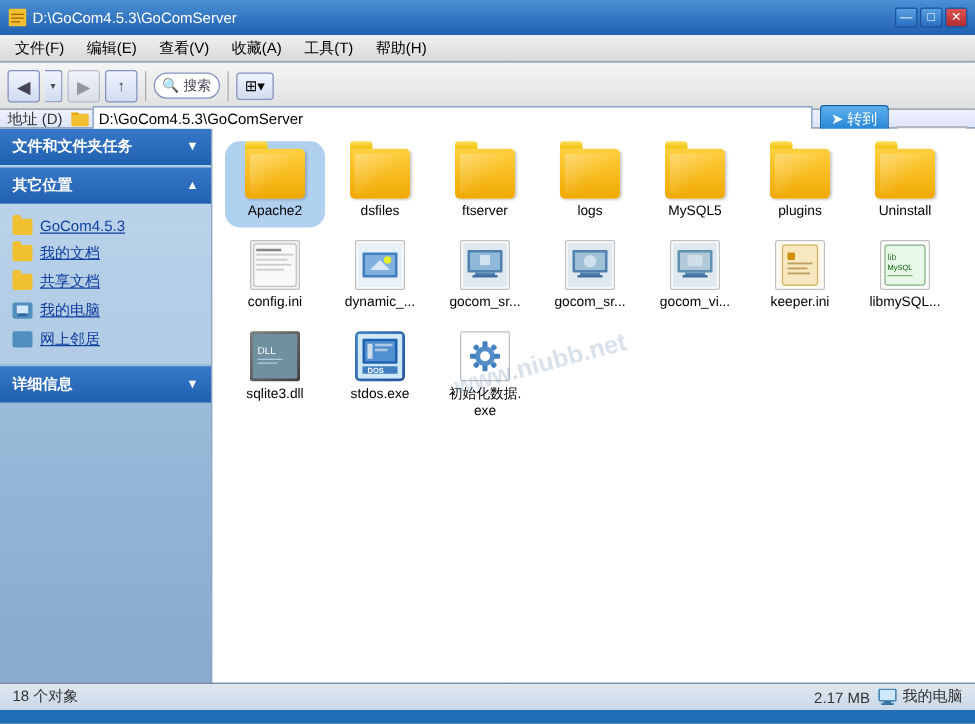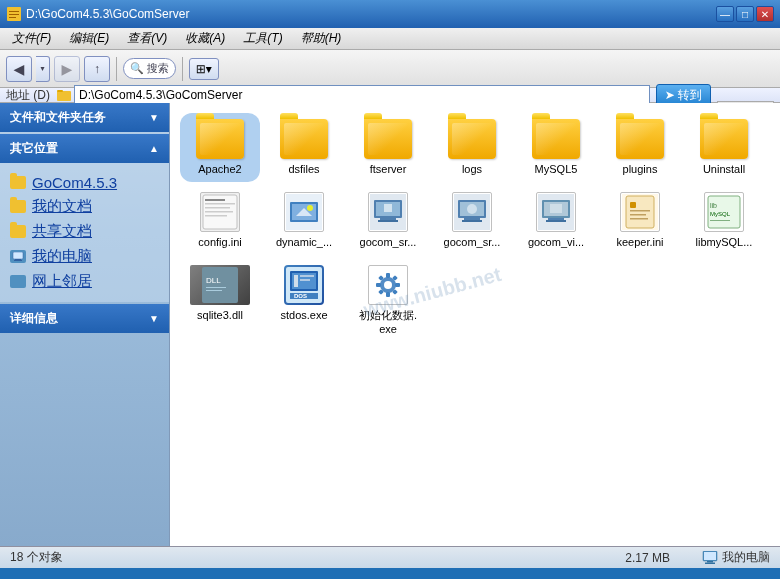--- a/index.html
+++ b/index.html
@@ -64,21 +64,20 @@
       align-items: center;
       padding: 0 4px;
       gap: 2px;
     }
     .menu-item {
       padding: 2px 8px;
       cursor: pointer;
       font-size: 12px;
       color: #000;
       border-radius: 2px;
-      font-style: italic;
     }
 
     
     .toolbar {
       height: 38px;
       background: linear-gradient(to bottom, #f5f5f5, #e0e0e0);
       border-bottom: 1px solid #aaa;
       display: flex;
       align-items: center;
       padding: 0 6px;
@@ -224,21 +223,21 @@
     .panel-content {
       padding: 8px 10px;
       background: rgba(200, 220, 240, 0.5);
     }
     .panel-link {
       display: flex;
       align-items: center;
       gap: 6px;
       padding: 3px 0;
       color: #1040a0;
-      font-size: 15px;
+      font-size: 12px;
       cursor: pointer;
       text-decoration: underline;
     }
     .folder-icon-small {
       width: 16px;
       height: 13px;
       background: #f0c030;
       border-radius: 0 2px 2px 2px;
       position: relative;
     }
@@ -322,21 +321,21 @@
       display: flex;
       align-items: center;
       justify-content: space-between;
       padding: 0 10px;
       font-size: 12px;
       color: #333;
     }
     .status-right {
       display: flex;
       align-items: center;
-      gap: 32px;
+      gap: 6px;
       justify-content: space-between;
     }
     .status-size {
       font-size: 12px;
     }
     .status-computer {
       display: flex;
       align-items: center;
       gap: 4px;
       font-size: 12px;
@@ -362,21 +361,21 @@
       background: linear-gradient(135deg, #4080c0, #2050a0);
       border-radius: 4px;
       display: flex;
       align-items: center;
       justify-content: center;
       color: white;
       font-size: 9px;
       font-weight: bold;
     }
     .dll-icon {
-      width: 60px;
+      width: 40px;
       height: 40px;
       background: linear-gradient(135deg, #808080, #404040);
       border-radius: 2px;
       display: flex;
       align-items: center;
       justify-content: center;
       color: white;
       font-size: 8px;
     }
     .img-icon {

